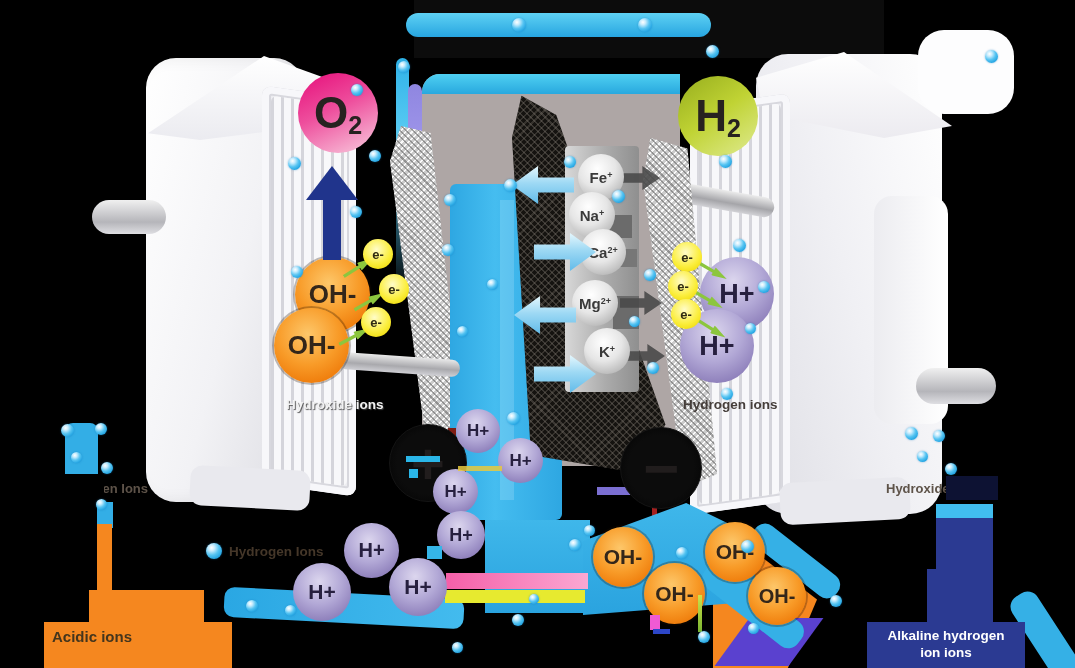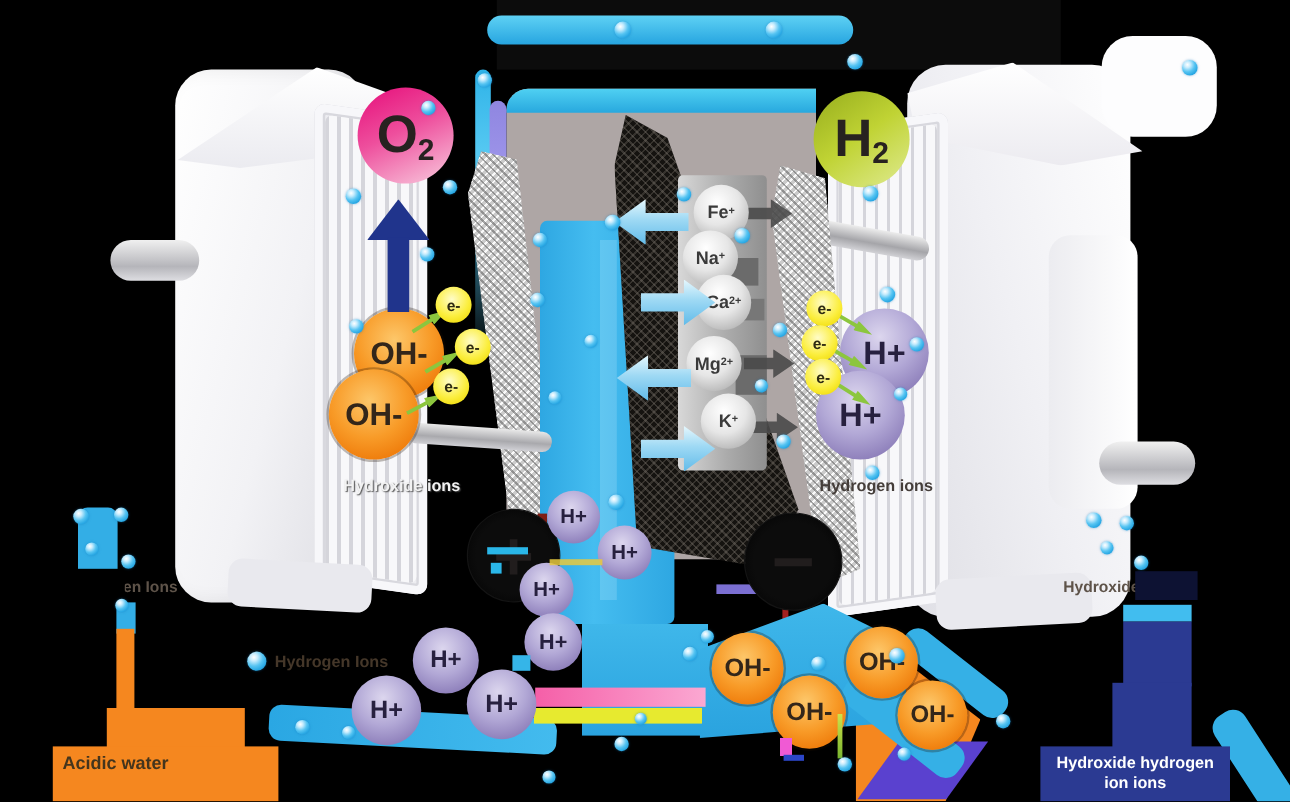--- a/index.html
+++ b/index.html
@@ -179,24 +179,24 @@
   <div class="abs" style="left:867px;top:622px;width:158px;height:46px;background:#2b3a92;z-index:9;"></div>
 
   <div class="lbl" style="left:286px;top:397px;font-size:13.5px;color:#f2f2f2;text-shadow:1px 1px 1px rgba(70,70,70,.9);z-index:20;">Hydroxide ions</div>
   <div class="lbl" style="left:683px;top:397px;font-size:13.5px;color:#453e3a;z-index:20;">Hydrogen ions</div>
   <div class="lbl" style="left:57px;top:481px;font-size:13px;color:#5e5349;z-index:20;">Hydrogen Ions</div>
   <div class="abs" style="left:48px;top:474px;width:56px;height:26px;background:#000;z-index:21;"></div>
   <div class="lbl" style="left:886px;top:481px;font-size:13px;color:#5e5349;z-index:20;">Hydroxide Ions</div>
   <div class="abs" style="left:946px;top:476px;width:52px;height:24px;background:#0d1233;z-index:21;"></div>
   <div class="bubble" style="left:206px;top:543px;width:16px;height:16px;z-index:20;"></div>
   <div class="lbl" style="left:229px;top:544px;font-size:13.5px;color:#453729;z-index:20;">Hydrogen Ions</div>
-  <div class="lbl" style="left:52px;top:628px;font-size:15px;color:#44351d;z-index:20;">Acidic water</div>
+  <div class="lbl" style="left:52px;top:628px;font-size:15px;color:#44351d;z-index:20;">Acidic ions</div>
   <div class="abs" style="left:868px;top:622px;width:156px;height:46px;display:flex;flex-direction:column;align-items:center;
               justify-content:center;z-index:20;color:#fff;font-weight:bold;font-size:13.5px;line-height:1.25;">
-    <span>Hydroxide hydrogen</span>
+    <span>Alkaline hydrogen</span>
     <span>ion ions</span>
   </div>
 
 <div class="sphere-gray" style="left: 578px; top: 154px; width: 46px; height: 46px;">Fe<sup>+</sup></div>
     <div class="sphere-gray" style="left: 569px; top: 192px; width: 46px; height: 46px;">Na<sup>+</sup></div>
     <div class="sphere-gray" style="left: 580px; top: 229px; width: 46px; height: 46px;">Ca<sup>2+</sup></div>
     <div class="sphere-gray" style="left: 572px; top: 280px; width: 46px; height: 46px;">Mg<sup>2+</sup></div>
     <div class="sphere-gray" style="left: 584px; top: 328px; width: 46px; height: 46px;">K<sup>+</sup></div>
     <div class="oh" style="left: 295px; top: 257px; width: 75px; height: 75px; font-size: 26px; z-index: 12;">OH-</div>
     <div class="oh" style="left: 274px; top: 308px; width: 75px; height: 75px; font-size: 26px; z-index: 12;">OH-</div>

